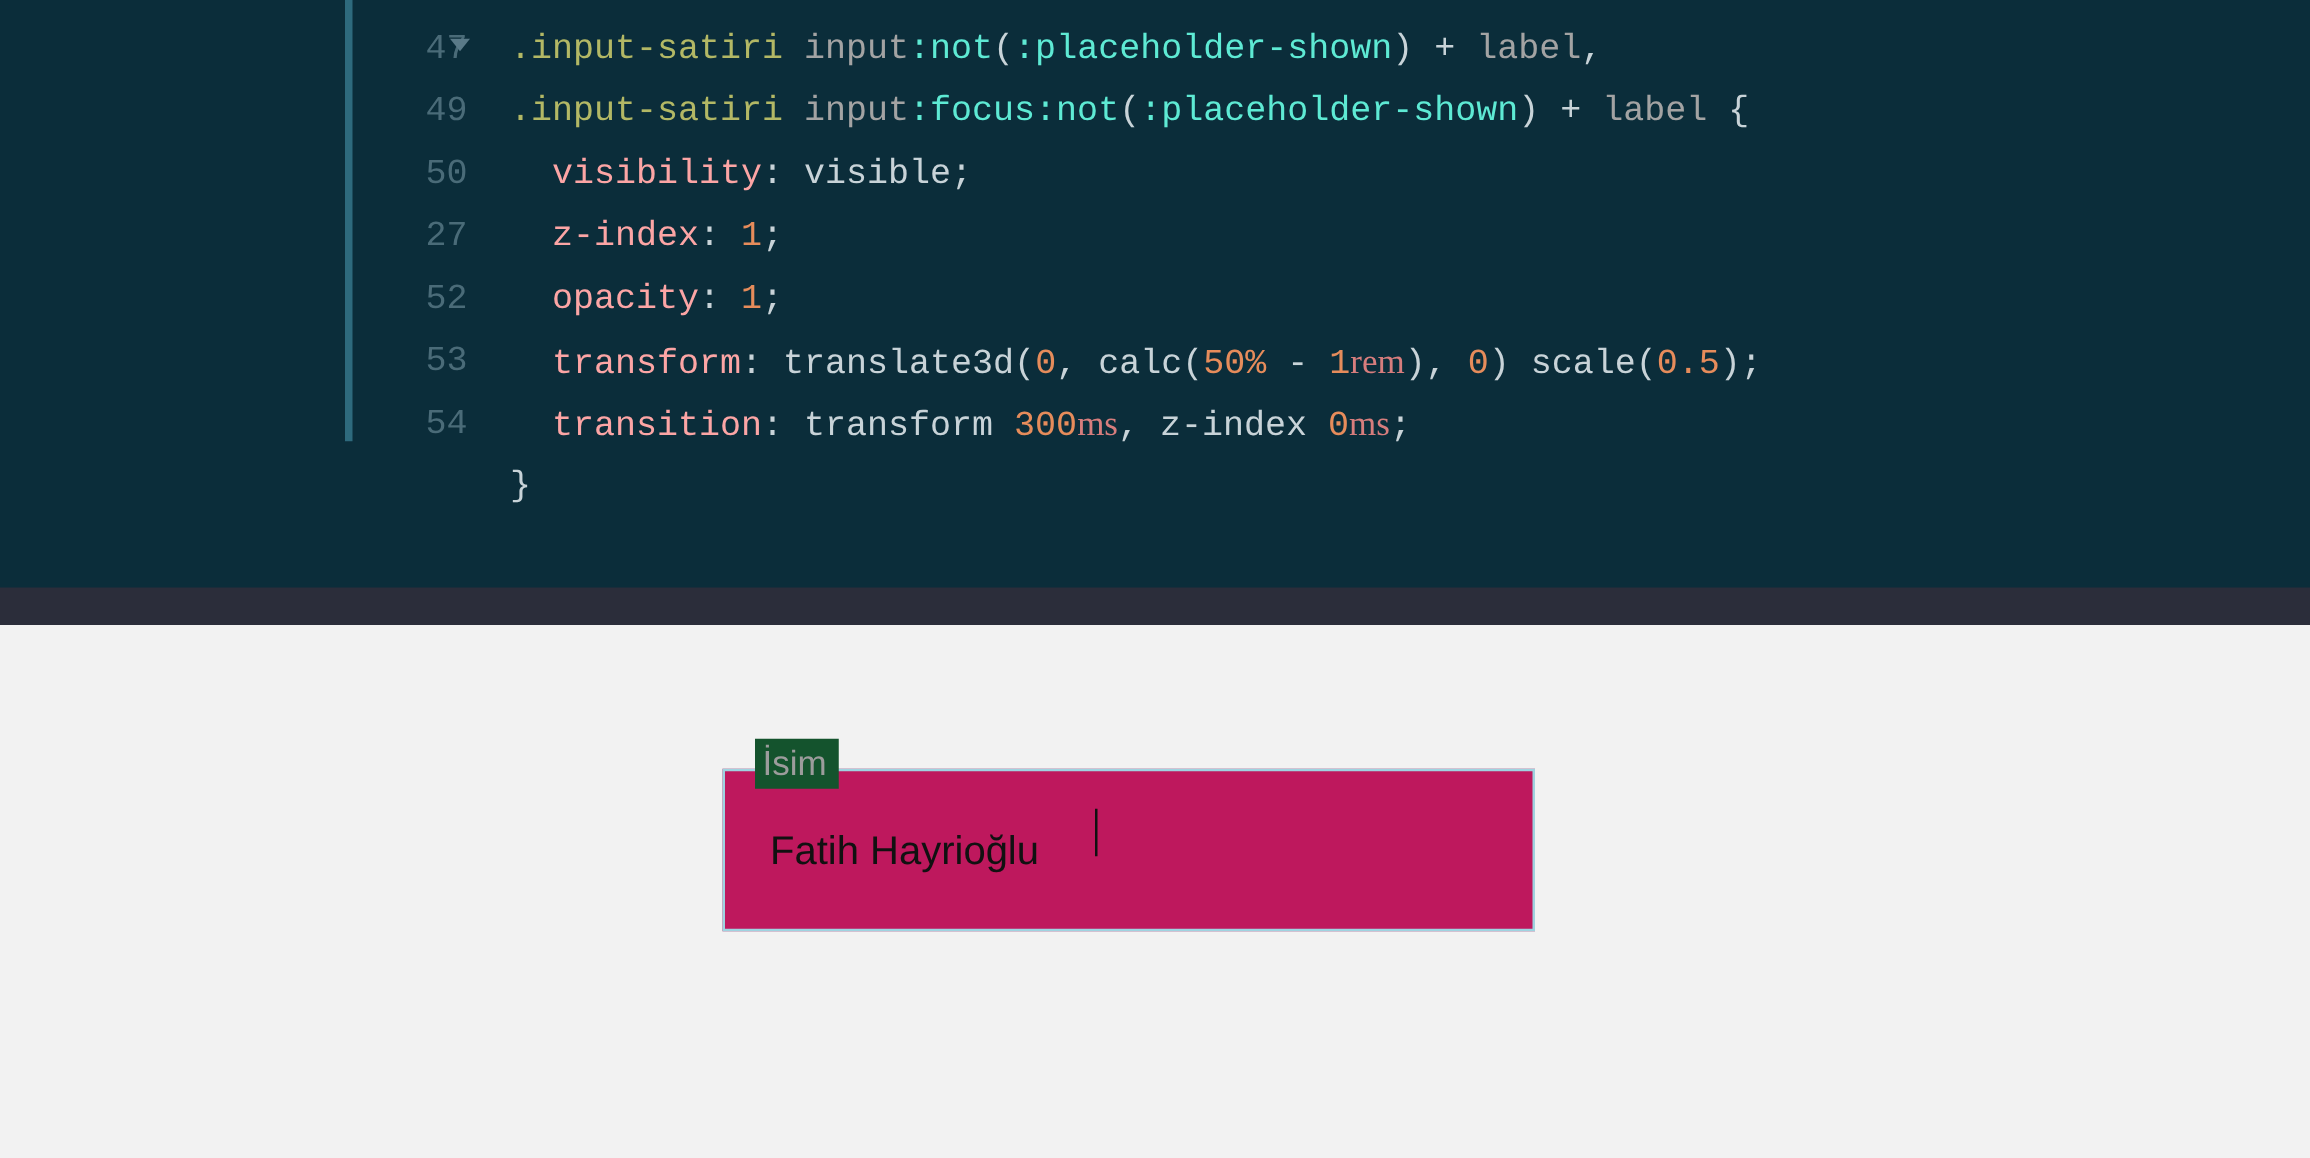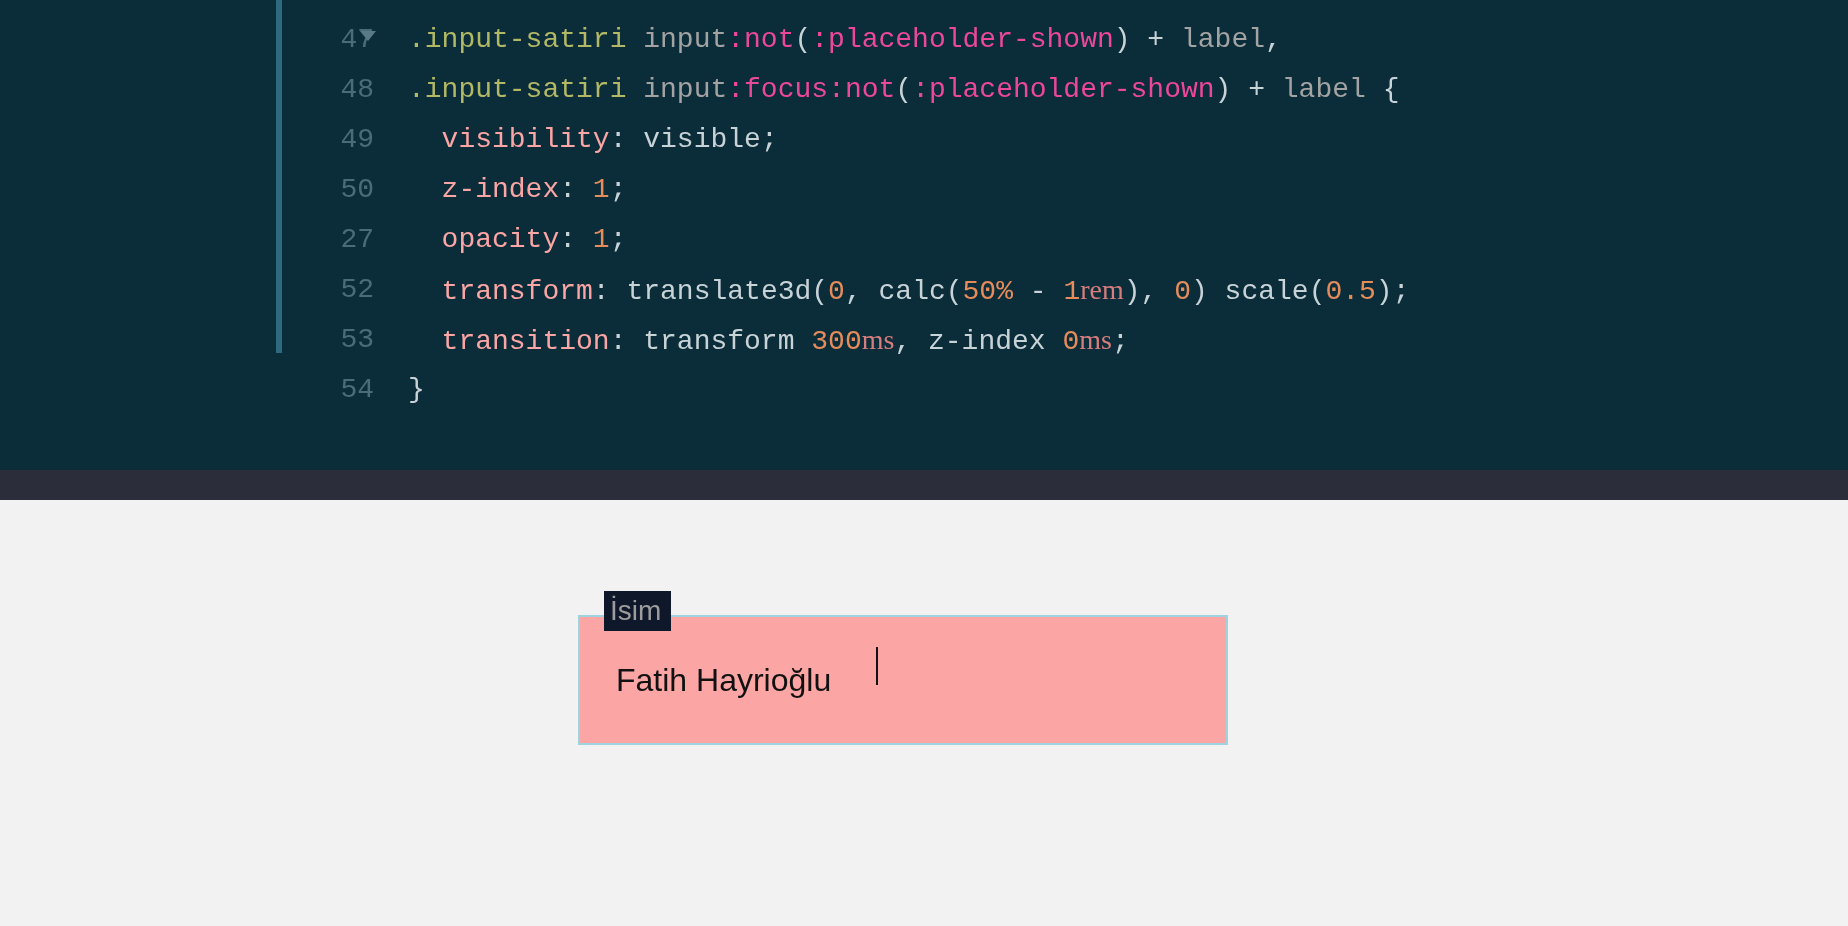--- a/index.html
+++ b/index.html
@@ -54,21 +54,21 @@
     left: 408px;
     top: -35px;
     right: 0;
     white-space: pre;
   }
   .code-lines .cl { height: 50px; }
 
   
   .tok-sel      { color: #b3b865; }  
   .tok-tag      { color: #a3a3a3; }  
-  .tok-pseudo   { color: #ec4899; text-align: right; }  
+  .tok-pseudo   { color: #5eead4; text-align: right; }  
   .tok-op       { color: #c8d3d8; }
   .tok-punc     { color: #c8d3d8; }
   .tok-prop     { color: #fca5a5; text-align: center; }  
   .tok-value    { color: #c8d3d8; }
   .tok-num      { color: #e68c5b; }
   .tok-unit     { color: #d77d7d; font-family: Liberation Serif, serif; }
 
   
   .divider {
     height: 30px;
@@ -85,32 +85,32 @@
     position: absolute;
     left: 578px;
     top: 115px;
     width: 650px;
     height: 130px;
   }
   .field-wrap input {
     width: 100%;
     height: 100%;
     border: 2px solid #9fd3e0;
-    background: #fca5a5;
+    background: #be185d;
     font-size: 32px;
     color: #111;
     padding: 0 36px;
     outline: none;
     font-family: inherit;
   }
   .float-label {
     position: absolute;
     left: 26px;
     top: -24px;
-    background: #0f172a;
+    background: #14532d;
     padding: 4px 10px 4px 6px;
     font-size: 28px;
     color: #9c9c9c;
   }
   .caret {
     position: absolute;
     left: 298px;
     top: 32px;
     width: 2px;
     height: 38px;
@@ -120,21 +120,20 @@
   @keyframes blink { 50% { opacity: 0; } }
 </style>
 </head>
 <body>
 
 <div class="editor">
   <div class="active-bar"></div>
   <div class="gutter" id="gutter">
       <div class="ln">45</div>
       <div class="ln">47<span class="fold-marker"></span></div>
-      <div class="ln">48</div>
       <div class="ln">49</div>
       <div class="ln">50</div>
       <div class="ln">27</div>
       <div class="ln">52</div>
       <div class="ln">53</div>
       <div class="ln">54</div>
     </div>
   <div class="code-lines" id="code"><div class="cl"></div><div class="cl"><span class="tok-sel">.input-satiri</span><span class="tok-op"> </span><span class="tok-tag">input</span><span class="tok-pseudo">:not</span><span class="tok-punc">(</span><span class="tok-pseudo">:placeholder-shown</span><span class="tok-punc">)</span><span class="tok-op"> + </span><span class="tok-tag">label</span><span class="tok-punc">,</span></div><div class="cl"><span class="tok-sel">.input-satiri</span><span class="tok-op"> </span><span class="tok-tag">input</span><span class="tok-pseudo">:focus</span><span class="tok-pseudo">:not</span><span class="tok-punc">(</span><span class="tok-pseudo">:placeholder-shown</span><span class="tok-punc">)</span><span class="tok-op"> + </span><span class="tok-tag">label</span><span class="tok-op"> </span><span class="tok-punc">{</span></div><div class="cl"><span class="tok-op">  </span><span class="tok-prop">visibility</span><span class="tok-punc">: </span><span class="tok-value">visible</span><span class="tok-punc">;</span></div><div class="cl"><span class="tok-op">  </span><span class="tok-prop">z-index</span><span class="tok-punc">: </span><span class="tok-num">1</span><span class="tok-punc">;</span></div><div class="cl"><span class="tok-op">  </span><span class="tok-prop">opacity</span><span class="tok-punc">: </span><span class="tok-num">1</span><span class="tok-punc">;</span></div><div class="cl"><span class="tok-op">  </span><span class="tok-prop">transform</span><span class="tok-punc">: </span><span class="tok-value">translate3d</span><span class="tok-punc">(</span><span class="tok-num">0</span><span class="tok-punc">, </span><span class="tok-value">calc</span><span class="tok-punc">(</span><span class="tok-num">50%</span><span class="tok-op"> - </span><span class="tok-num">1</span><span class="tok-unit">rem</span><span class="tok-punc">)</span><span class="tok-punc">, </span><span class="tok-num">0</span><span class="tok-punc">)</span><span class="tok-op"> </span><span class="tok-value">scale</span><span class="tok-punc">(</span><span class="tok-num">0.5</span><span class="tok-punc">)</span><span class="tok-punc">;</span></div><div class="cl"><span class="tok-op">  </span><span class="tok-prop">transition</span><span class="tok-punc">: </span><span class="tok-value">transform </span><span class="tok-num">300</span><span class="tok-unit">ms</span><span class="tok-punc">, </span><span class="tok-value">z-index </span><span class="tok-num">0</span><span class="tok-unit">ms</span><span class="tok-punc">;</span></div><div class="cl"><span class="tok-punc">}</span></div><div class="cl"></div></div>
 </div>
 

